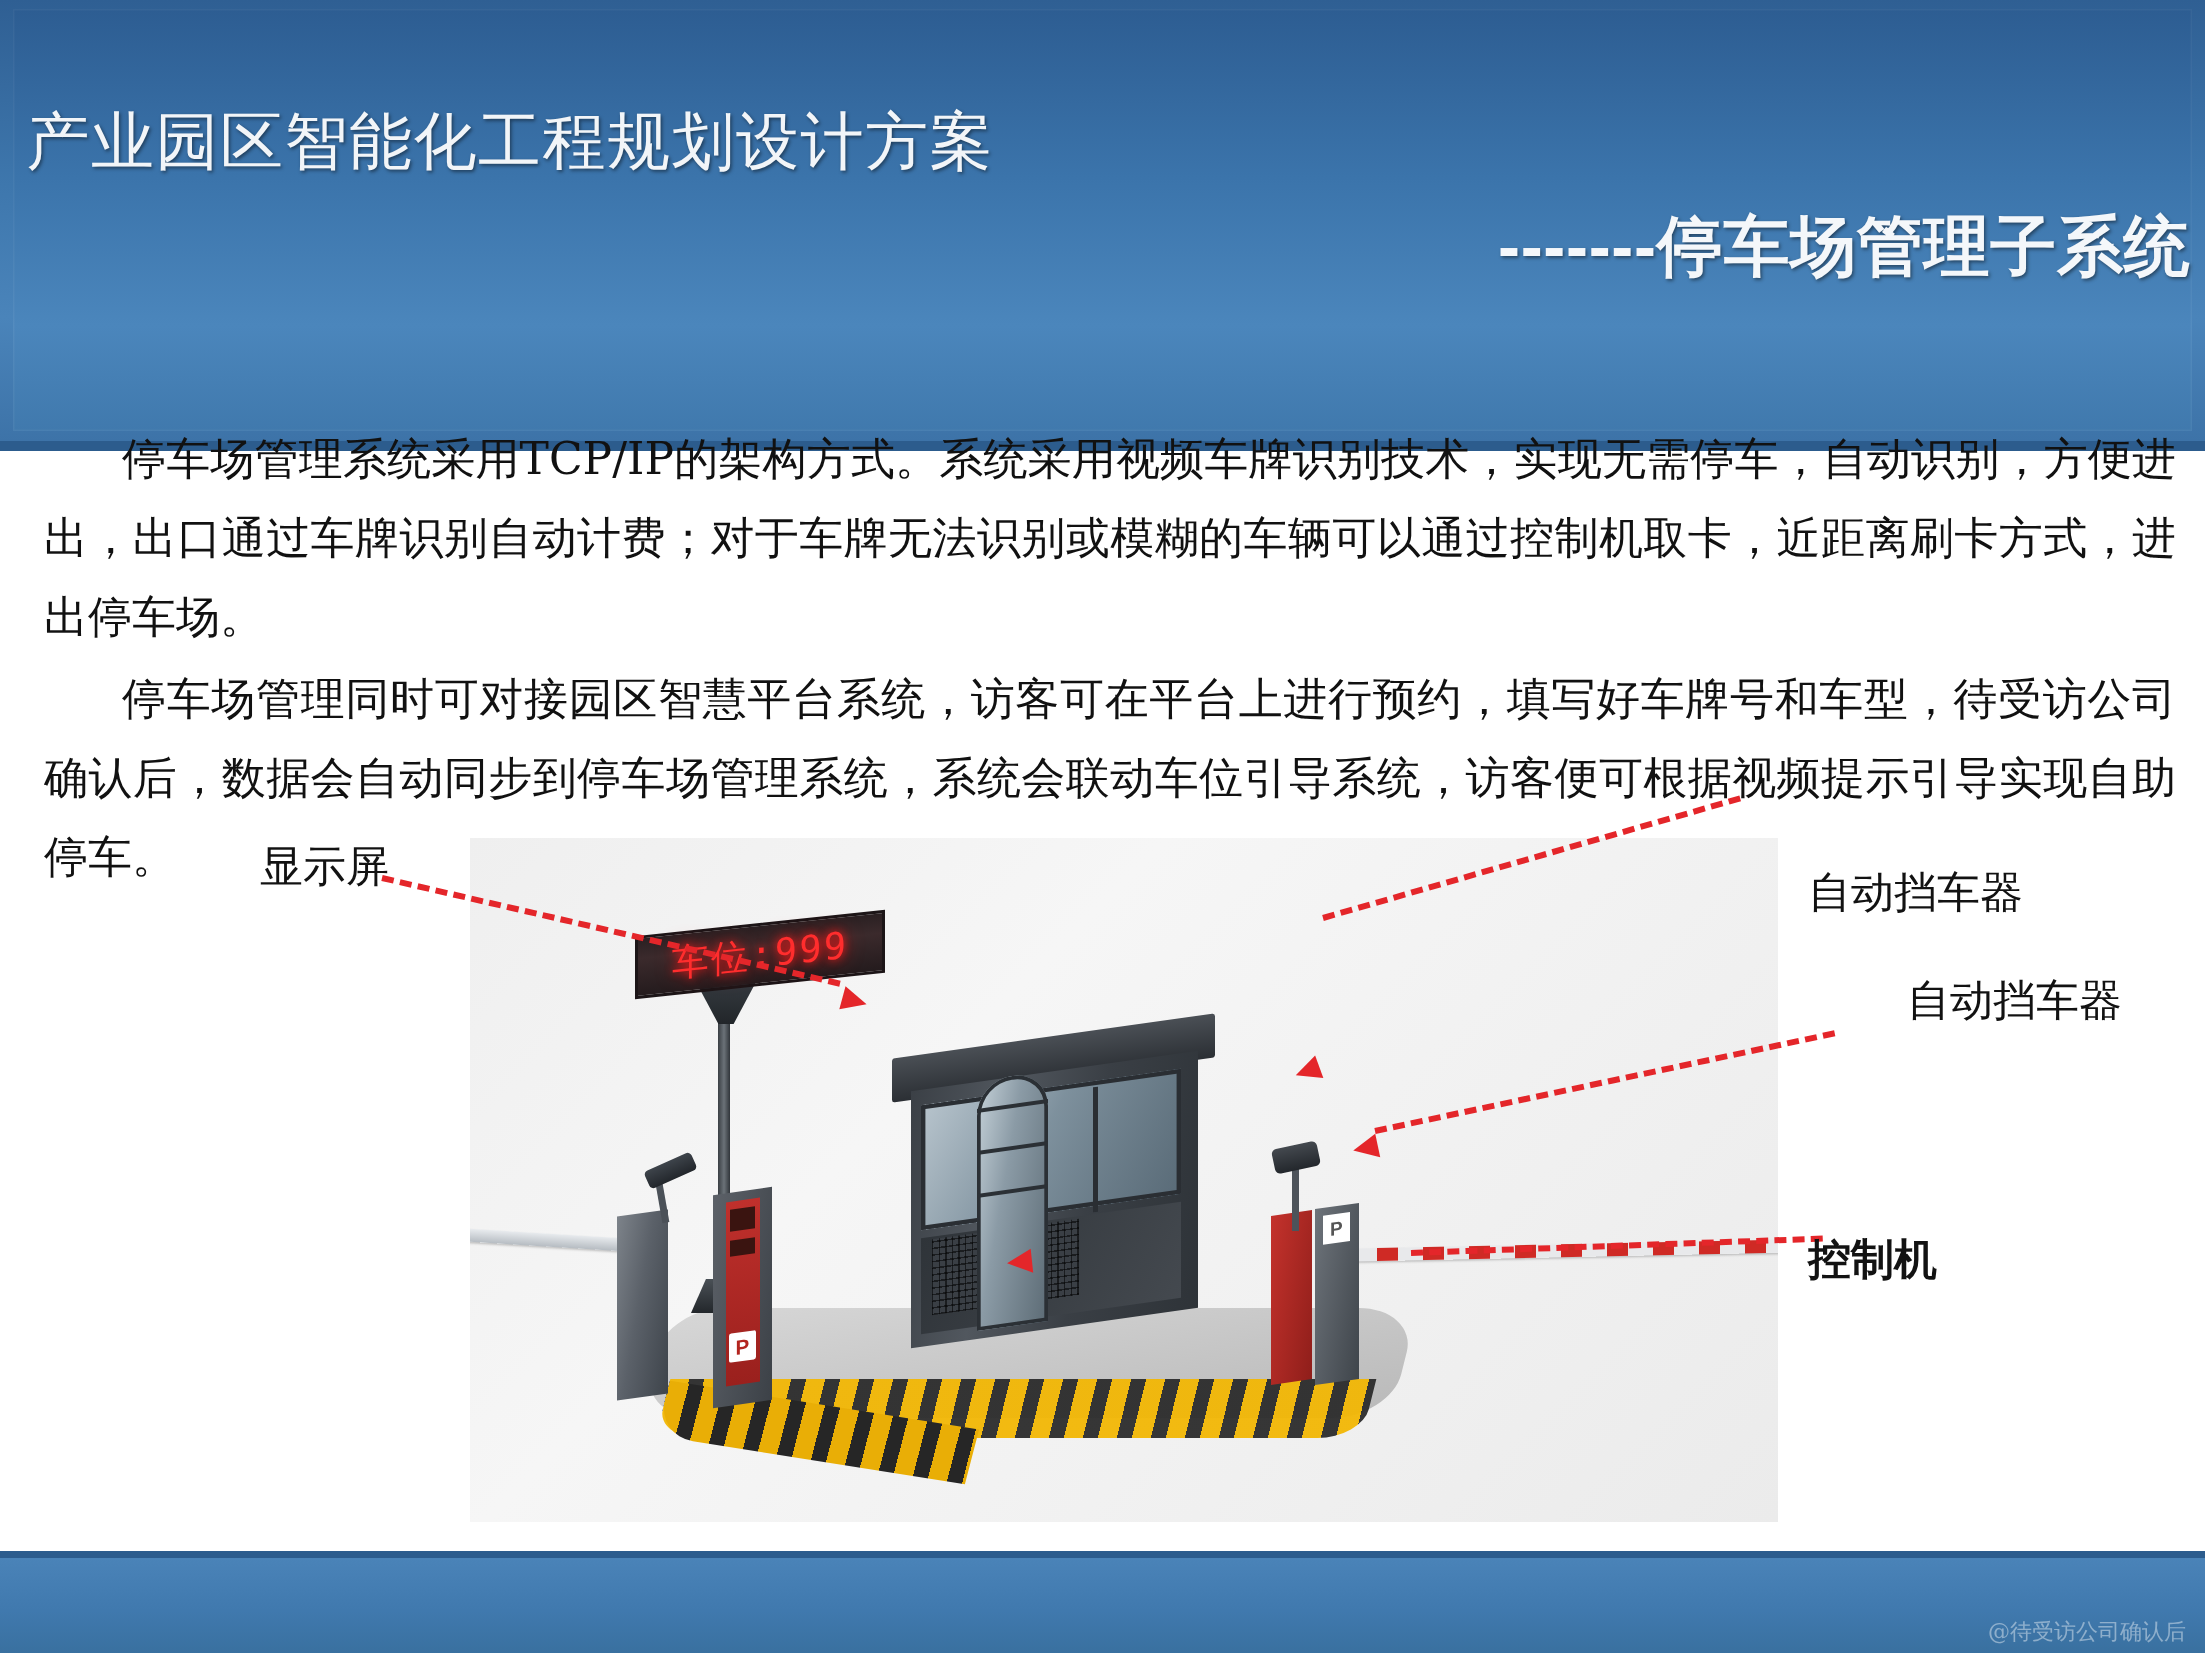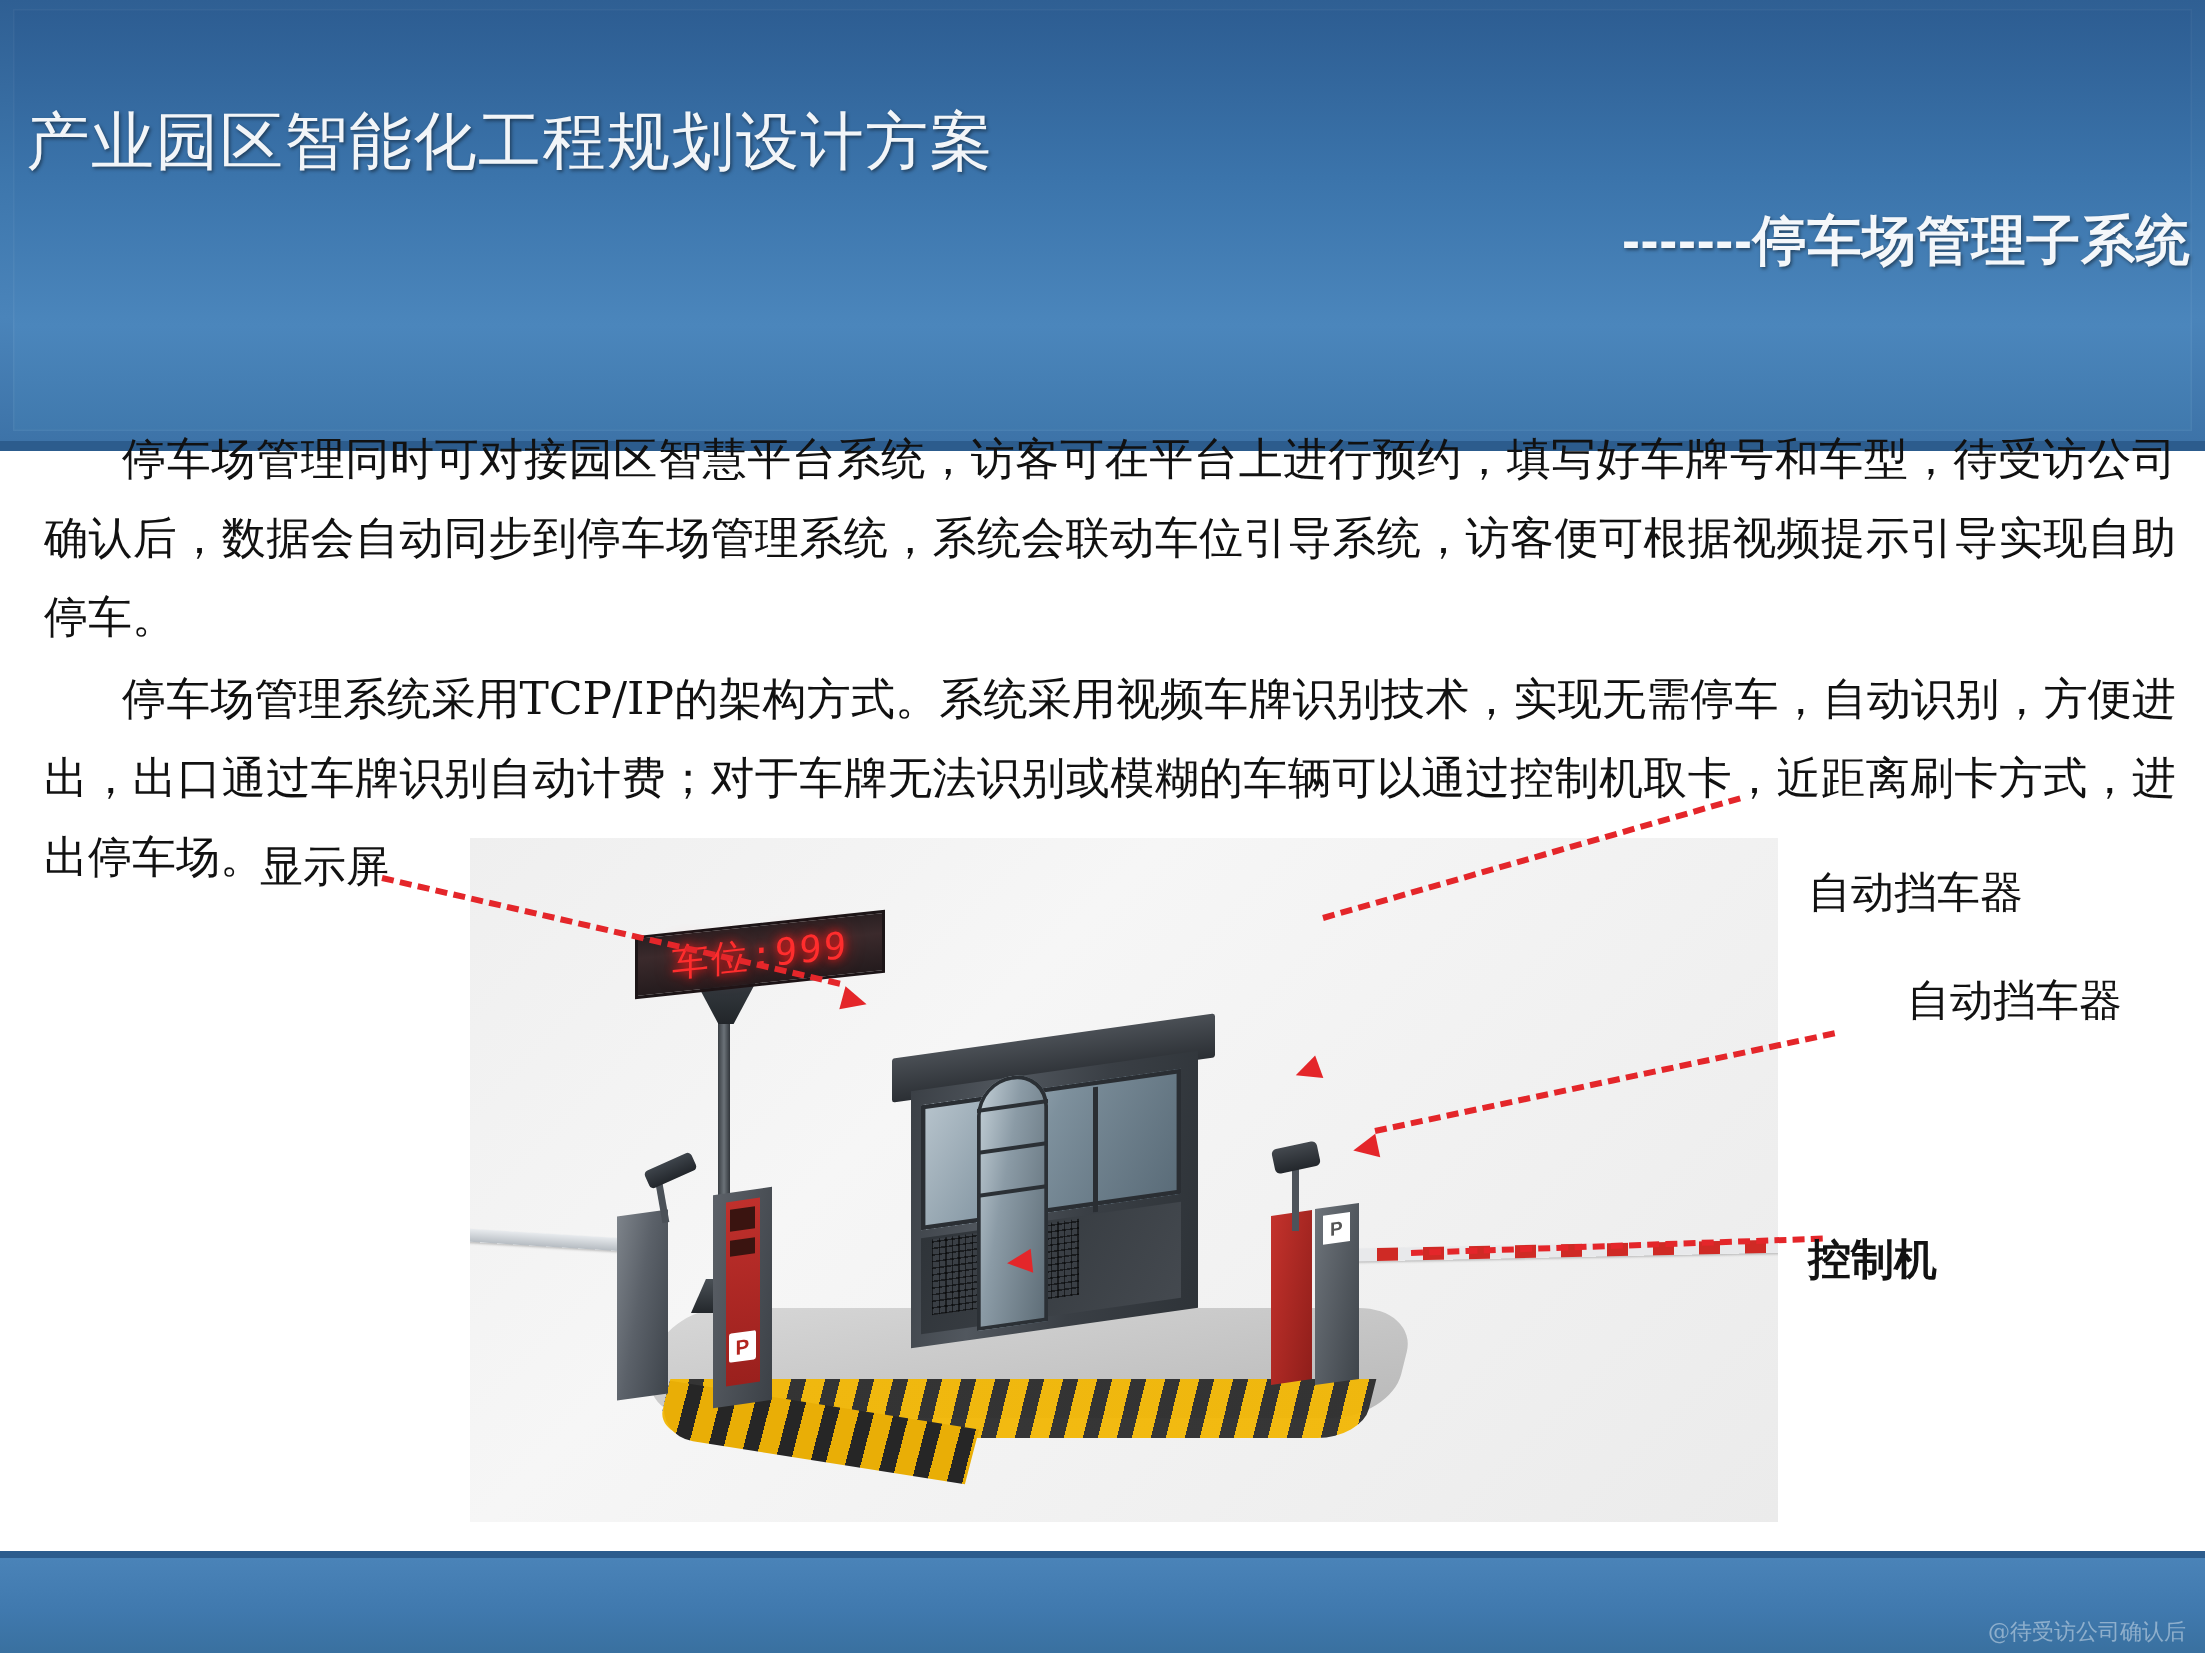--- a/index.html
+++ b/index.html
@@ -27,21 +27,21 @@
     position:absolute;left:26.5px;top:110px;
     color:#f2f5f8;
     font-size:63px;line-height:1;
     letter-spacing:1.5px;
     text-shadow:1.5px 2.2px 3.7px rgba(0,0,0,0.45);
     white-space:nowrap;
   }
   .header-subtitle{
     position:absolute;right:14.7px;top:213px;
     color:#f4f7fa;
-    font-size:54px;line-height:1;
+    font-size:66px;line-height:1;
     font-weight:bold;
     letter-spacing:0.7px;
     text-shadow:1.5px 2.2px 3.7px rgba(0,0,0,0.45);
     white-space:nowrap;
   }
 
   
   .body-copy{
     position:absolute;left:44px;top:419px;width:2132px;
     color:#111;
@@ -291,22 +291,22 @@
 </head>
 <body>
 
 <div class="header-band">
   <div class="header-inner"></div>
   <div class="header-title">产业园区智能化工程规划设计方案</div>
   <div class="header-subtitle">-------停车场管理子系统</div>
 </div>
 
 <div class="body-copy">
+  <p class="para p1">停车场管理系统采用TCP/IP的架构方式。系统采用视频车牌识别技术，实现无需停车，自动识别，方便进出，出口通过车牌识别自动计费；对于车牌无法识别或模糊的车辆可以通过控制机取卡，近距离刷卡方式，进出停车场。</p>
   <p class="para p2">停车场管理同时可对接园区智慧平台系统，访客可在平台上进行预约，填写好车牌号和车型，待受访公司确认后，数据会自动同步到停车场管理系统，系统会联动车位引导系统，访客便可根据视频提示引导实现自助停车。</p>
-  <p class="para p1">停车场管理系统采用TCP/IP的架构方式。系统采用视频车牌识别技术，实现无需停车，自动识别，方便进出，出口通过车牌识别自动计费；对于车牌无法识别或模糊的车辆可以通过控制机取卡，近距离刷卡方式，进出停车场。</p>
 </div>
 
 <div class="figure-wrap">
   <div class="stage">
 
     <div class="island">
       <div class="island-top"></div>
       <div class="island-side"></div>
       <div class="island-side2"></div>
     </div>

